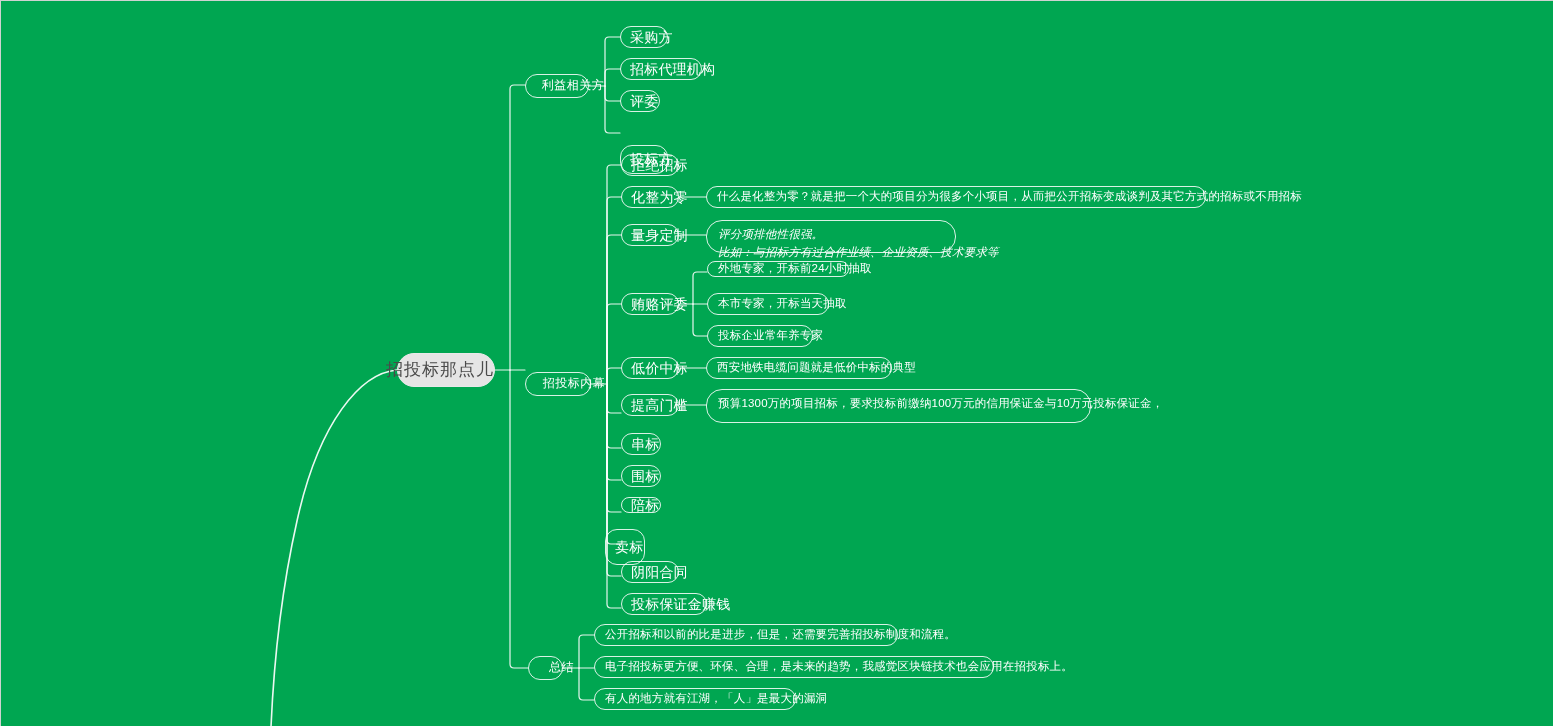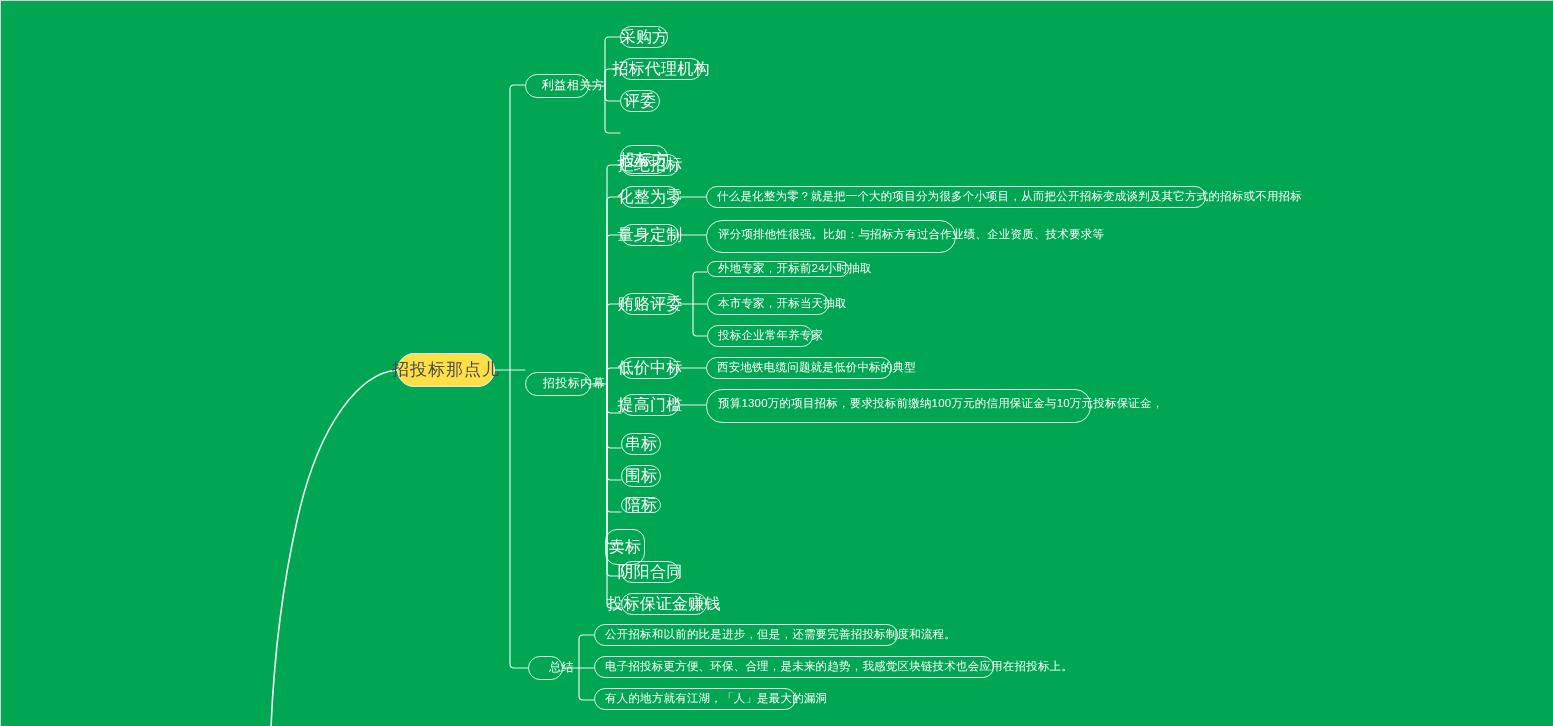--- a/index.html
+++ b/index.html
@@ -28,40 +28,40 @@
     display:flex;align-items:center;
     white-space:pre;
     color:#ffffff;
     border:1px solid rgba(255,255,255,0.85);
     border-radius:14px;
     background:transparent;
     line-height:1.32;
     letter-spacing:0.2px;
   }
   .node.root{
-    background:#fde047;
+    background:#e5e5e5;
     border:1px solid #e9e9e9;
     color:#4a4a4a;
     border-radius:20px;
     font-size:17px;
-    justify-content:center;
+    justify-content:flex-end;
     letter-spacing:1px;
   }
   .node.lvl1{
     font-size:12px;
     border-radius:12px;
     justify-content:center;
     letter-spacing:0.5px;
     padding-left:32px;
   }
   .node.lvl2{
-    font-size:16px;
+    font-size:14px;
     border-radius:12px;
     padding:0 9px;
-    justify-content:center;
+    justify-content:flex-start;
   }
   .node.lvl3{
     font-size:11.5px;
     border-radius:13px;
     padding:0 10px;
   }
   .node.multiline{
     align-items:center;
     border-radius:16px;
     padding:5px 11px;
@@ -156,21 +156,21 @@
   <div class="node lvl2" style="left:620px;top:185px;width:58px;height:22px;">
     <span class="txt">化整为零</span>
   </div>
   <div class="node lvl3" style="left:705px;top:185px;width:500px;height:22px;">
     <span class="txt">什么是化整为零？就是把一个大的项目分为很多个小项目，从而把公开招标变成谈判及其它方式的招标或不用招标</span>
   </div>
 
   <div class="node lvl2" style="left:620px;top:223px;width:58px;height:22px;">
     <span class="txt">量身定制</span>
   </div>
-  <div class="node lvl3 multiline" style="left:705px;top:219px;width:250px;height:33px;flex-direction:row;align-items:flex-start;">
+  <div class="node lvl3 multiline" style="left:705px;top:219px;width:250px;height:33px;flex-direction:column;align-items:flex-start;font-style:italic;">
     <span class="txt">评分项排他性很强。</span>
     <span class="txt">比如：与招标方有过合作业绩、企业资质、技术要求等</span>
   </div>
 
   <div class="node lvl2" style="left:620px;top:292px;width:58px;height:22px;">
     <span class="txt">贿赂评委</span>
   </div>
   <div class="node lvl3" style="left:706px;top:260px;width:142px;height:16px;">
     <span class="txt">外地专家，开标前24小时抽取</span>
   </div>

